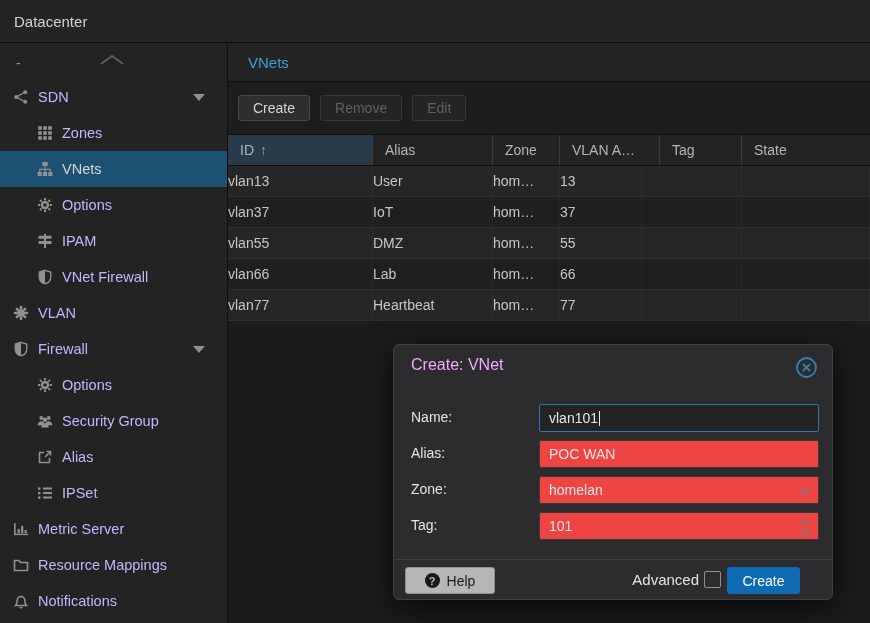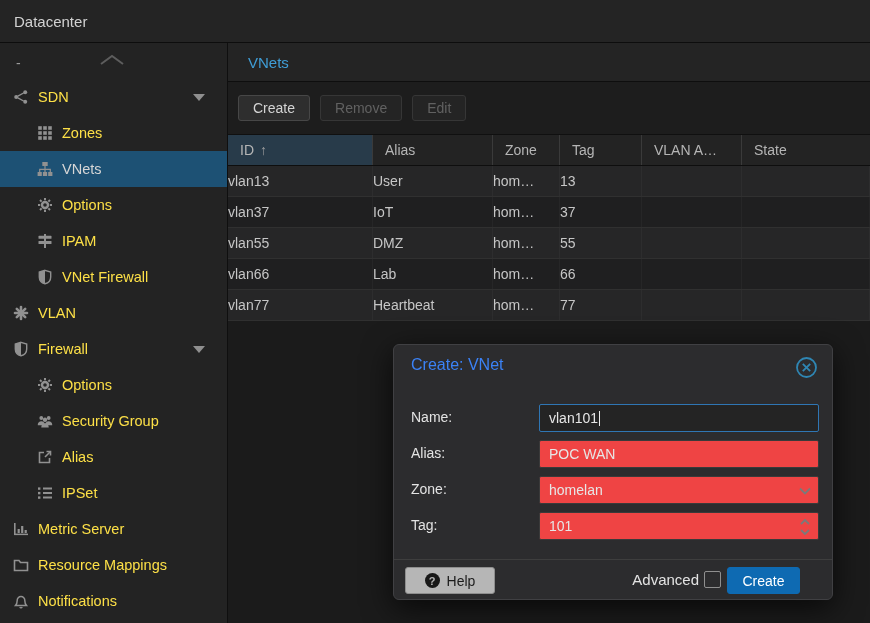--- a/index.html
+++ b/index.html
@@ -12,21 +12,21 @@
     background:#242424; border-bottom:1px solid #0d0d0d; display:flex; align-items:center; }
   .topbar .title { margin-left:14px; font-size:15px; color:#d2d2d2; }
 
   
   .sidebar { position:absolute; left:0; top:43px; width:228px; height:580px;
     background:#232323; border-right:1px solid #0f0f0f; }
   .nav-scrolltop { position:relative; height:36px; }
   .nav-scrolltop .dash { position:absolute; left:16px; top:12px; color:#9a9a9a; font-size:14px; }
   .nav-scrolltop .chev { position:absolute; left:98px; top:10px; }
   .nav-item { height:36px; display:flex; align-items:center; font-size:14.5px;
-    color:#fde047; cursor:default; position:relative; }
+    color:#c4b5fd; cursor:default; position:relative; }
   .nav-item.lvl0 { padding-left:12px; }
   .nav-item.lvl1 { padding-left:36px; }
   .nav-item.selected { background:#1d5174; color:#d6d6d6; }
   .nav-icon { width:17px; height:16px; margin-right:9px; display:inline-flex;
     align-items:center; justify-content:center; flex:0 0 17px; }
   .caret-down { position:absolute; right:22px; top:15px; width:0; height:0;
     border-left:6px solid transparent; border-right:6px solid transparent;
     border-top:7px solid #8f8f8f; }
   svg.icn { stroke:#919191; fill:none; }
   svg.icn .f { fill:#919191; stroke:none; }
@@ -52,21 +52,21 @@
   .grid-row { height:31px; display:flex; font-size:14px; color:#c6c6c6;
     border-bottom:1px solid #303030; }
   .grid-row.odd  { background:#262627; }
   .grid-row.even { background:#1f1f20; }
   .g-cell { display:flex; align-items:center; border-right:1px solid rgba(255,255,255,0.035); }
 
   
   .modal { position:absolute; left:393px; top:344px; width:440px; height:256px;
     background:#2c2c2e; border:1px solid #404043; border-radius:6px;
     box-shadow:0 8px 30px rgba(0,0,0,0.7); }
-  .modal-title { position:absolute; left:17px; top:11px; font-size:16px; color:#3b82f6; }
+  .modal-title { position:absolute; left:17px; top:11px; font-size:16px; color:#f0abfc; }
   .modal-close { position:absolute; right:14px; top:11px; width:23px; height:23px; }
   .field-row { position:absolute; left:0; width:100%; height:28px;border-radius:11px; }
   .field-label { position:absolute; left:17px; top:5px; font-size:14px; color:#e3e3e3; }
   .field-input { position:absolute; left:145px; top:0; width:280px; height:28px;
     background:#ef4444; border:1px solid #3a3a3a; border-radius:2px;
     display:flex; align-items:center; padding-left:9px; font-size:14px; color:#e6e6e6; }
   .field-input.focused { background:#242424; border:1px solid #2f76b4;text-align:center; }
   .caret-bar { display:inline-block; width:1px; height:15px; background:#eaeaea; margin-left:1px; }
   .adorn { position:absolute; right:7px; top:0; height:28px; display:flex; align-items:center; }
 
@@ -330,22 +330,22 @@
       <button class="tbtn disabled">Edit</button>
     </div>
 
     <div class="grid-header">
       <div class="gh-cell c-id sorted">
         <span>ID</span>
         <span class="arrow">↑</span>
       </div>
       <div class="gh-cell c-alias">Alias</div>
       <div class="gh-cell c-zone">Zone</div>
+      <div class="gh-cell c-vlan">VLAN A…</div>
       <div class="gh-cell c-tag">Tag</div>
-      <div class="gh-cell c-vlan">VLAN A…</div>
       <div class="gh-cell c-state">State</div>
     </div>
 
     <div class="grid-row odd">
       <div class="g-cell c-id">vlan13</div>
       <div class="g-cell c-alias">User</div>
       <div class="g-cell c-zone">hom…</div>
       <div class="g-cell c-tag">13</div>
       <div class="g-cell c-vlan"></div>
       <div class="g-cell c-state"></div>

